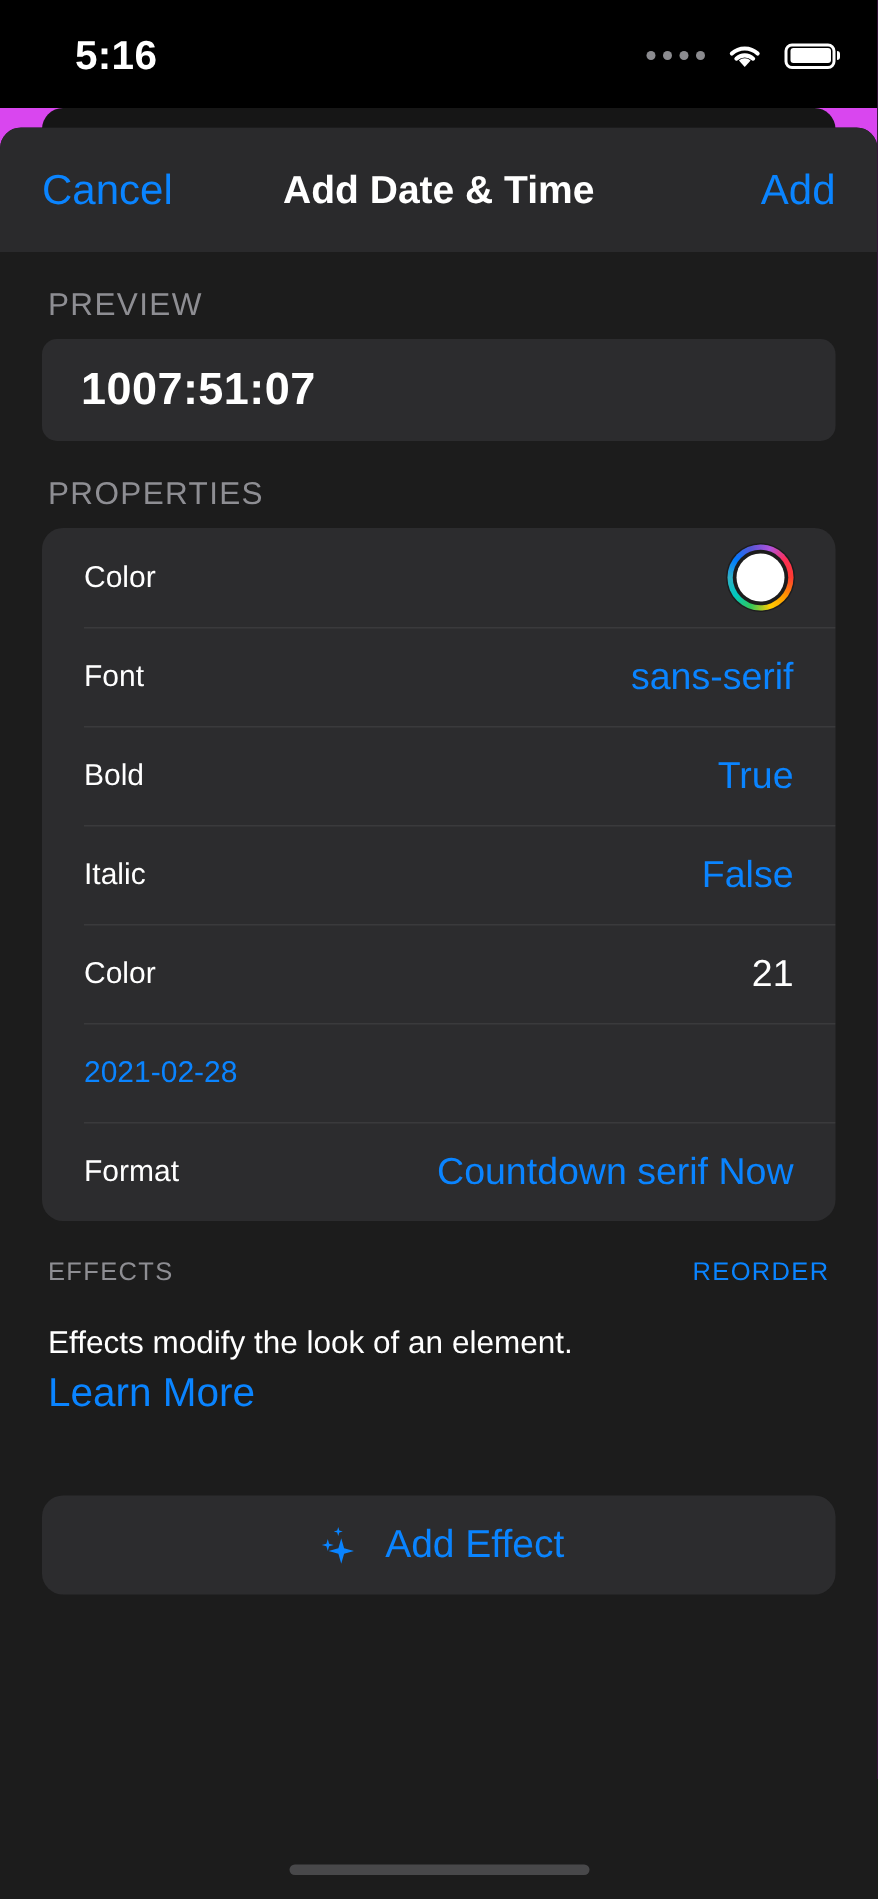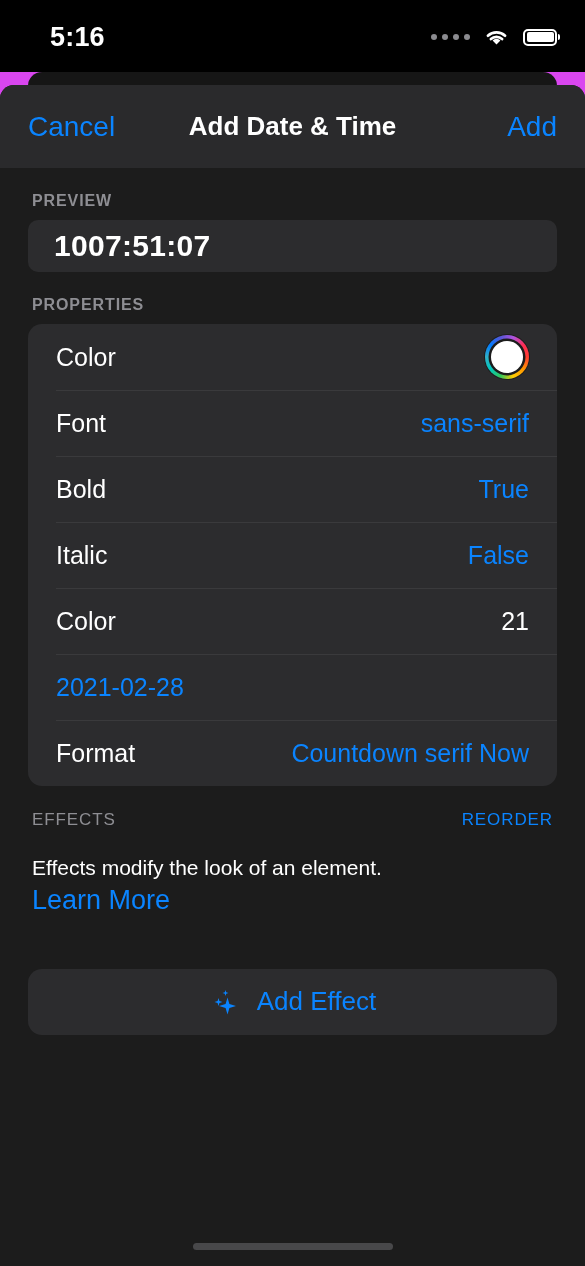--- a/index.html
+++ b/index.html
@@ -61,47 +61,47 @@
     font-family:inherit; cursor:pointer; line-height:1;
   }
   .navbar .nav-title {
     position:absolute; left:0; right:0; text-align:center;
     color:#fff; font-size:26px; font-weight:700; pointer-events:none;
   }
 
   .content { padding:0 28px; }
 
   .section-label {
-    color:#8e8e93; font-size:16px; letter-spacing:.9px;
-    text-transform:uppercase; padding:24px 4px 10px 4px;font-weight:bold;
+    color:#8e8e93; font-size:21px; letter-spacing:.9px;
+    text-transform:uppercase; padding:24px 4px 10px 4px;
   }
   .section-label-row {
     display:flex; align-items:center; justify-content:space-between;
     padding:24px 4px 10px 4px;
   }
   .section-label-row .lbl { color:#8e8e93; font-size:17px; letter-spacing:.9px; text-transform:uppercase; }
   .section-label-row .act { color:#0a84ff; font-size:17px; letter-spacing:.9px; text-transform:uppercase; cursor:pointer; }
 
   .card { background:#2c2c2e; border-radius:14px; overflow:hidden; }
 
   
-  .preview-card { height:52px; display:flex; align-items:center; padding:0 26px;border-radius:10px; }
+  .preview-card { height:68px; display:flex; align-items:center; padding:0 26px;border-radius:10px; }
   .preview-text { color:#fff; font-size:30px; font-weight:700; letter-spacing:.3px; }
 
   
   .row {
     position:relative; height:66px;
     display:flex; align-items:center; justify-content:space-between;
     padding:0 28px;
   }
   .row + .row::before {
     content:""; position:absolute; top:0; left:28px; right:0; height:1px;
     background:#3a3a3c;
   }
-  .row .key { color:#fff; font-size:25px; }
+  .row .key { color:#fff; font-size:20px; }
   .row .val { color:#0a84ff; font-size:25px; text-align:right; }
   .row .val.plain { color:#fff; }
   .row .key.link { color:#0a84ff; }
 
   .colorwheel {
     width:44px; height:44px; border-radius:50%;
     background:conic-gradient(from 90deg,
       #ff3b30, #ff9500, #ffcc00, #34c759, #00c7be, #30b0c7,
       #007aff, #5856d6, #af52de, #ff2d55, #ff3b30);
     display:flex; align-items:center; justify-content:center;

